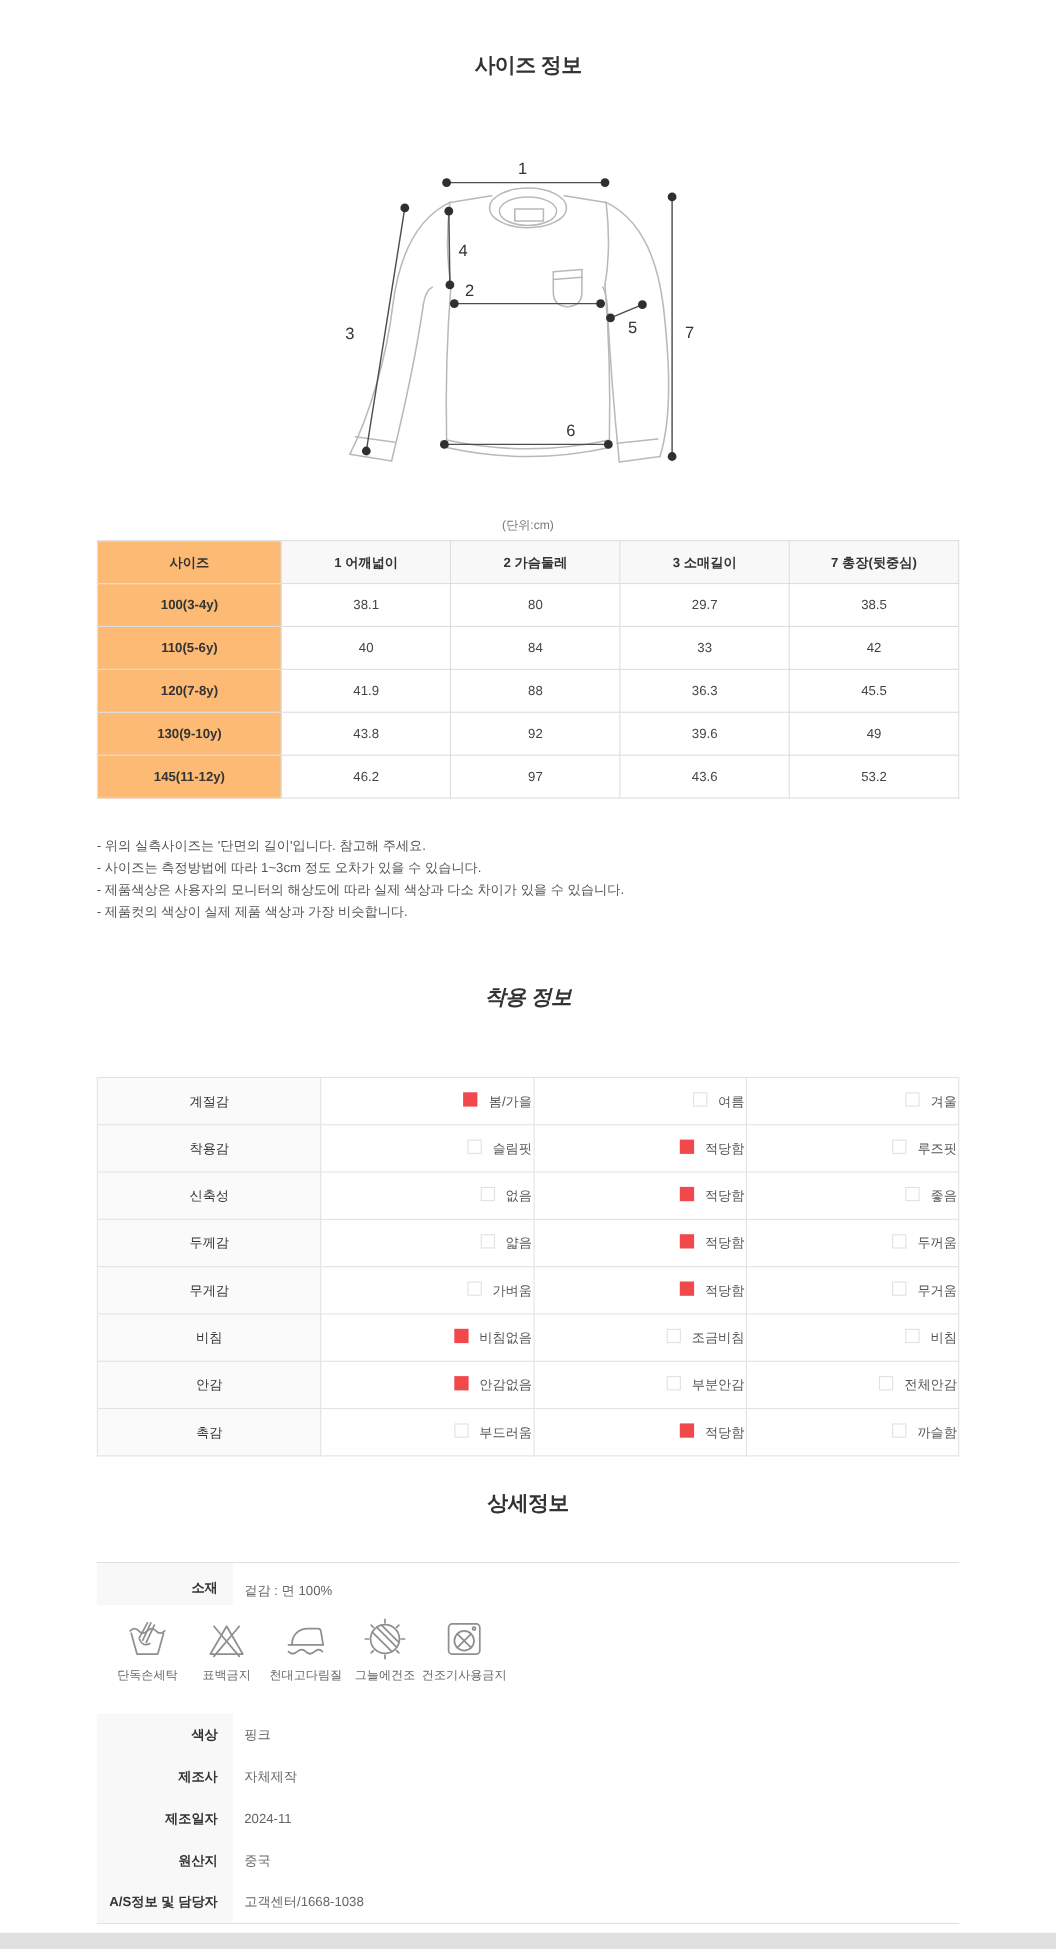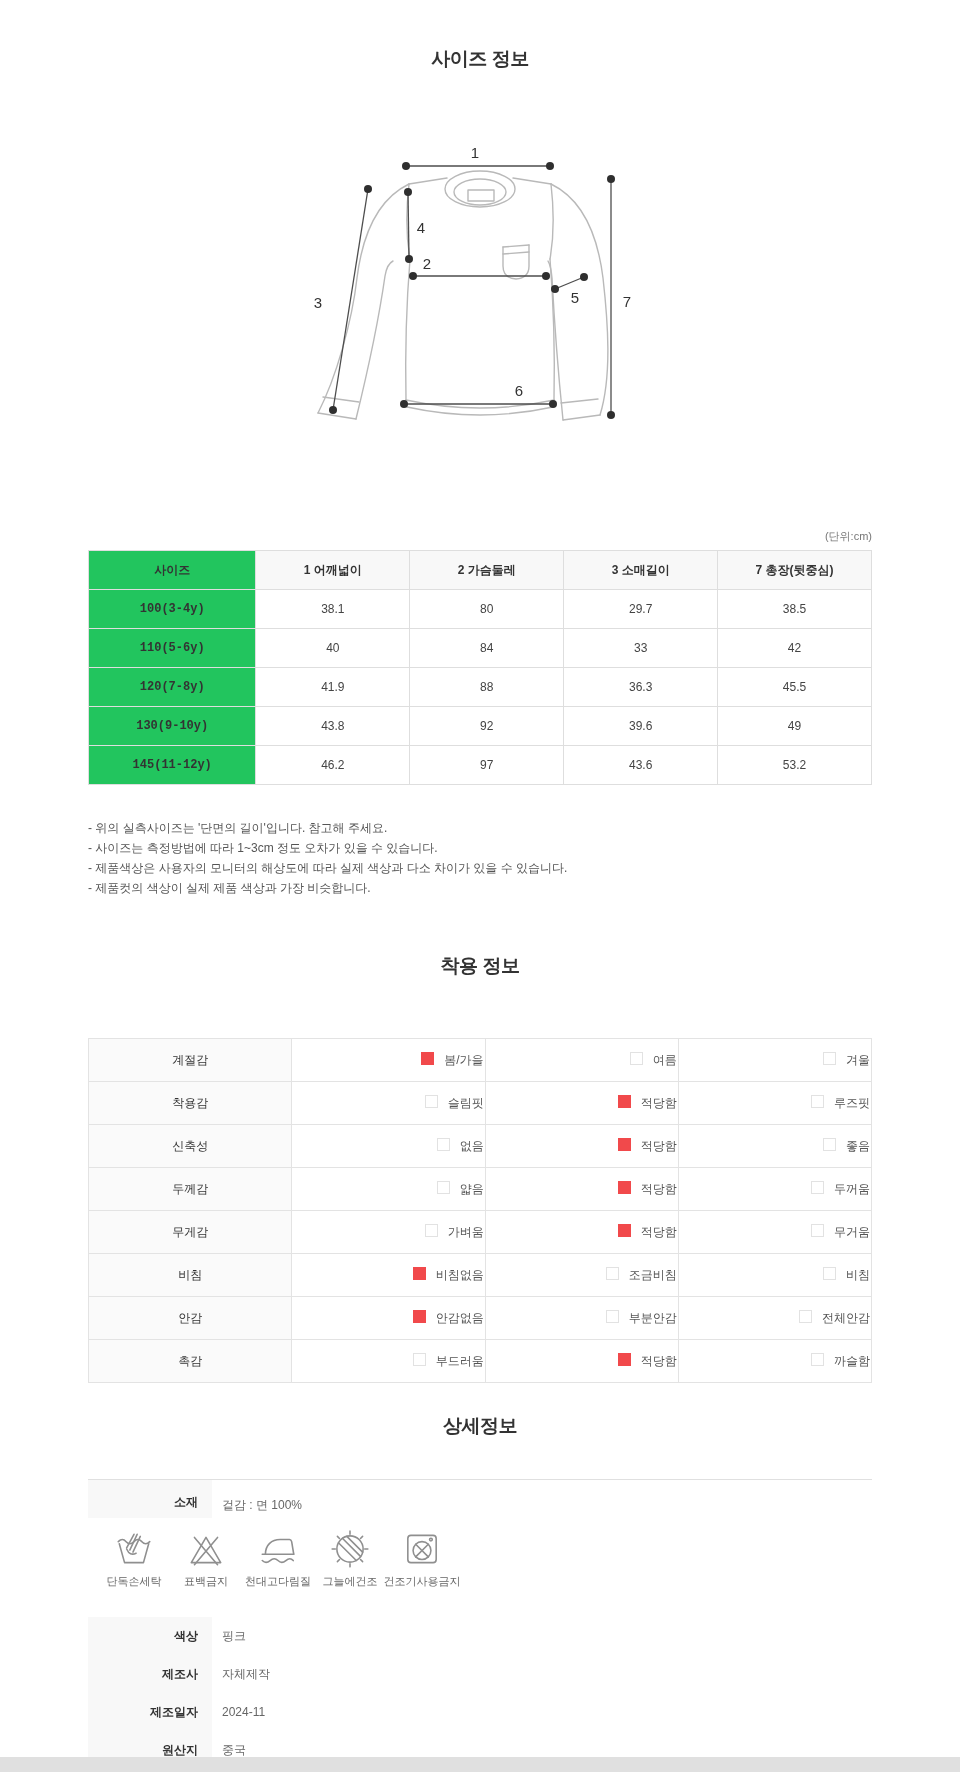--- a/index.html
+++ b/index.html
@@ -5,40 +5,40 @@
   html,body{margin:0;padding:0;}
   body{
     width:960px;height:1772px;position:relative;overflow:hidden;
     background:#ffffff;
     font-family:"Liberation Sans","DejaVu Sans",sans-serif;
     color:#333;
   }
   .wrap{width:784px;margin:0 auto;}
   .sec-title{text-align:center;font-size:19px;font-weight:700;color:#333;letter-spacing:-0.5px;}
   #size-title{padding-top:46px;}
-  #fit-title{margin-top:55px;}
+  #fit-title{margin-top:55px;font-style:italic;}
   #detail-title{margin-top:30px;}
 
   
   .diagram{width:440px;margin:54px auto 0;}
   .diagram svg{display:block;}
   .outline{stroke:#b9b9b9;stroke-width:1.4;fill:none;stroke-linecap:round;stroke-linejoin:round;}
   .mline{stroke:#4d4d4d;stroke-width:1.3;fill:none;}
   .mdot{fill:#2f2f2f;stroke:none;}
   .mnum{fill:#333;font-size:15px;font-weight:400;}
 
   
-  .unit-row{width:784px;margin:91px auto 6px;text-align:right;font-size:11px;color:#777;}
+  .unit-row{width:784px;margin:32px auto 6px;text-align:center;font-size:11px;color:#777;}
 
   
   table.size{width:784px;margin:0 auto;border-collapse:collapse;font-size:12px;table-layout:fixed;}
   table.size th,table.size td{border:1px solid #dedede;height:36px;text-align:center;vertical-align:middle;}
   table.size th{background:#f8f8f8;font-weight:700;color:#333;}
   table.size td{color:#444;}
-  table.size .c0{width:21%;background:#22c55e;font-weight:700;color:#333;font-family:Liberation Mono, monospace;}
+  table.size .c0{width:21%;background:#fdba74;font-weight:700;color:#333;}
 
   
   .notes{margin-top:33px;font-size:12px;color:#555;line-height:20px;}
 
   
   table.fit{width:784px;margin:59px auto 0;border-collapse:collapse;font-size:12px;table-layout:fixed;}
   table.fit td{border:1px solid #e3e3e3;height:40px;vertical-align:middle;}
   td.fit-label{width:25.6%;background:#fafafa;text-align:center;color:#333;}
   td.fit-opt{text-align:right;padding-left:28px;color:#555;}
   .cb{display:inline-block;width:11px;height:11px;border:1px solid #e2e2e2;background:#fff;vertical-align:-1px;margin-right:10px;}

